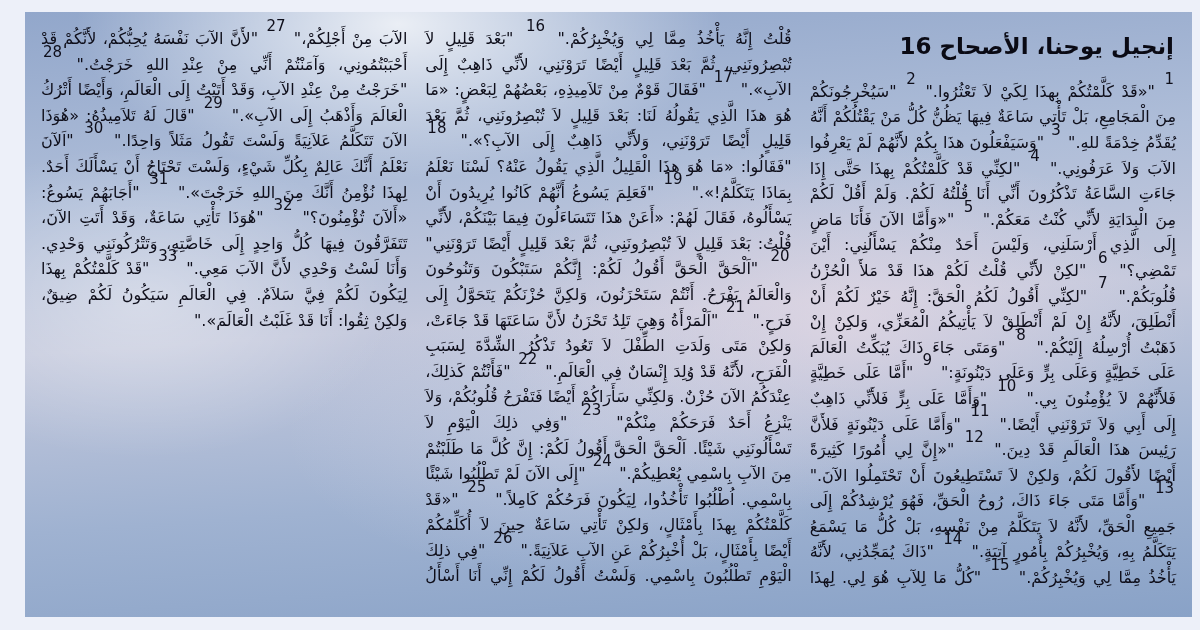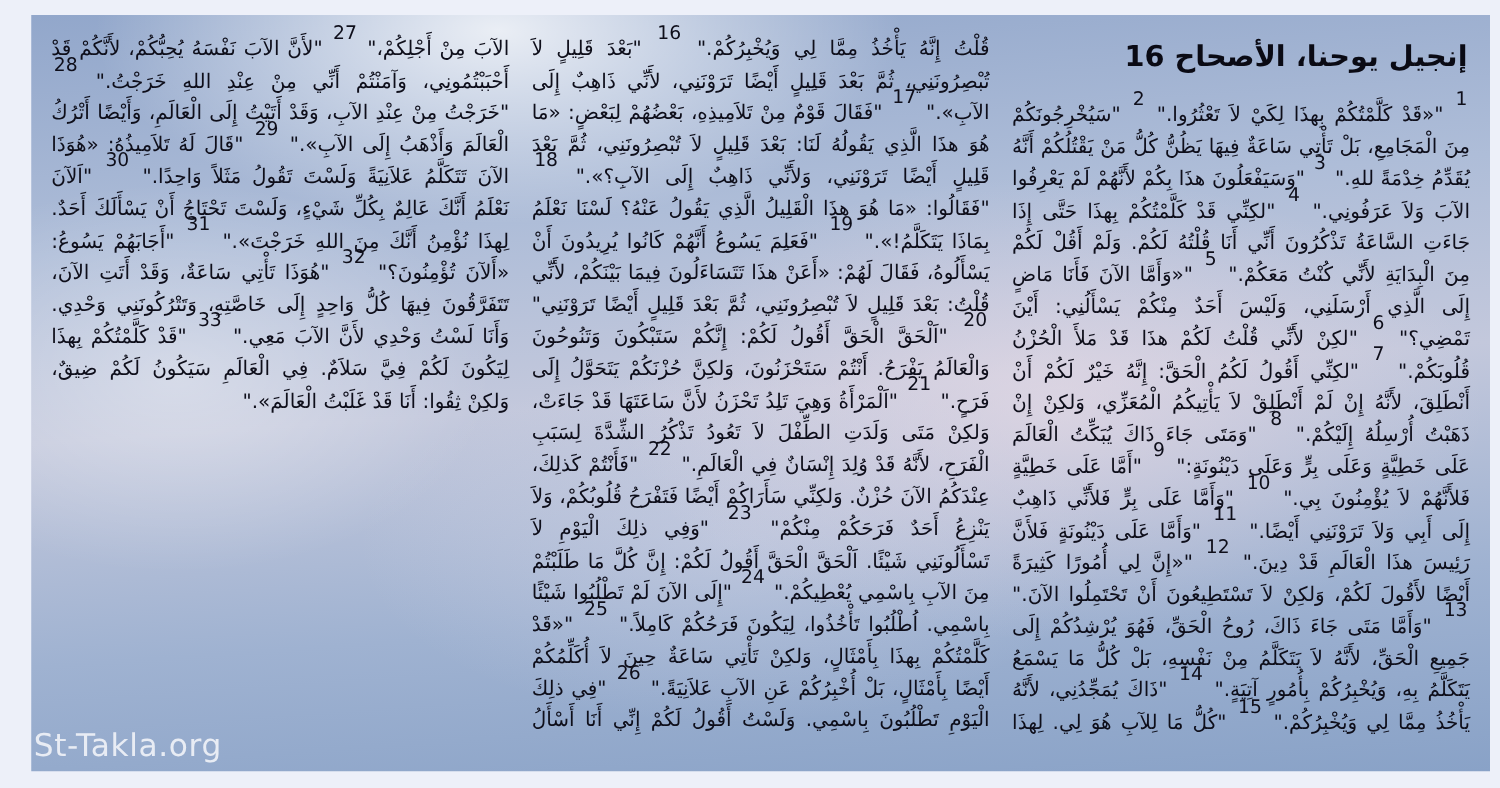--- a/index.html
+++ b/index.html
@@ -70,15 +70,14 @@
 </style>
 </head>
 <body>
 
 <div class="stage">
   <div class="panel">
     <div class="flow">
       <h1 class="chapter-title">إنجيل يوحنا، الأصحاح 16</h1>
       
     <sup class="vnum">1</sup> <span class="vtext">"«قَدْ كَلَّمْتُكُمْ بِهذَا لِكَيْ لاَ تَعْثُرُوا."</span> <sup class="vnum">2</sup> <span class="vtext">"سَيُخْرِجُونَكُمْ مِنَ الْمَجَامِعِ، بَلْ تَأْتِي سَاعَةٌ فِيهَا يَظُنُّ كُلُّ مَنْ يَقْتُلُكُمْ أَنَّهُ يُقَدِّمُ خِدْمَةً للهِ."</span> <sup class="vnum">3</sup> <span class="vtext">"وَسَيَفْعَلُونَ هذَا بِكُمْ لأَنَّهُمْ لَمْ يَعْرِفُوا الآبَ وَلاَ عَرَفُونِي."</span> <sup class="vnum">4</sup> <span class="vtext">"لكِنِّي قَدْ كَلَّمْتُكُمْ بِهذَا حَتَّى إِذَا جَاءَتِ السَّاعَةُ تَذْكُرُونَ أَنِّي أَنَا قُلْتُهُ لَكُمْ. وَلَمْ أَقُلْ لَكُمْ مِنَ الْبِدَايَةِ لأَنِّي كُنْتُ مَعَكُمْ."</span> <sup class="vnum">5</sup> <span class="vtext">"«وَأَمَّا الآنَ فَأَنَا مَاضٍ إِلَى الَّذِي أَرْسَلَنِي، وَلَيْسَ أَحَدٌ مِنْكُمْ يَسْأَلُنِي: أَيْنَ تَمْضِي؟"</span> <sup class="vnum">6</sup> <span class="vtext">"لكِنْ لأَنِّي قُلْتُ لَكُمْ هذَا قَدْ مَلأَ الْحُزْنُ قُلُوبَكُمْ."</span> <sup class="vnum">7</sup> <span class="vtext">"لكِنِّي أَقُولُ لَكُمُ الْحَقَّ: إِنَّهُ خَيْرٌ لَكُمْ أَنْ أَنْطَلِقَ، لأَنَّهُ إِنْ لَمْ أَنْطَلِقْ لاَ يَأْتِيكُمُ الْمُعَزِّي، وَلكِنْ إِنْ ذَهَبْتُ أُرْسِلُهُ إِلَيْكُمْ."</span> <sup class="vnum">8</sup> <span class="vtext">"وَمَتَى جَاءَ ذَاكَ يُبَكِّتُ الْعَالَمَ عَلَى خَطِيَّةٍ وَعَلَى بِرٍّ وَعَلَى دَيْنُونَةٍ:"</span> <sup class="vnum">9</sup> <span class="vtext">"أَمَّا عَلَى خَطِيَّةٍ فَلأَنَّهُمْ لاَ يُؤْمِنُونَ بِي."</span> <sup class="vnum">10</sup> <span class="vtext">"وَأَمَّا عَلَى بِرٍّ فَلأَنِّي ذَاهِبٌ إِلَى أَبِي وَلاَ تَرَوْنَنِي أَيْضًا."</span> <sup class="vnum">11</sup> <span class="vtext">"وَأَمَّا عَلَى دَيْنُونَةٍ فَلأَنَّ رَئِيسَ هذَا الْعَالَمِ قَدْ دِينَ."</span> <sup class="vnum">12</sup> <span class="vtext">"«إِنَّ لِي أُمُورًا كَثِيرَةً أَيْضًا لأَقُولَ لَكُمْ، وَلكِنْ لاَ تَسْتَطِيعُونَ أَنْ تَحْتَمِلُوا الآنَ."</span> <sup class="vnum">13</sup> <span class="vtext">"وَأَمَّا مَتَى جَاءَ ذَاكَ، رُوحُ الْحَقِّ، فَهُوَ يُرْشِدُكُمْ إِلَى جَمِيعِ الْحَقِّ، لأَنَّهُ لاَ يَتَكَلَّمُ مِنْ نَفْسِهِ، بَلْ كُلُّ مَا يَسْمَعُ يَتَكَلَّمُ بِهِ، وَيُخْبِرُكُمْ بِأُمُورٍ آتِيَةٍ."</span> <sup class="vnum">14</sup> <span class="vtext">"ذَاكَ يُمَجِّدُنِي، لأَنَّهُ يَأْخُذُ مِمَّا لِي وَيُخْبِرُكُمْ."</span> <sup class="vnum">15</sup> <span class="vtext">"كُلُّ مَا لِلآبِ هُوَ لِي. لِهذَا قُلْتُ إِنَّهُ يَأْخُذُ مِمَّا لِي وَيُخْبِرُكُمْ."</span> <sup class="vnum">16</sup> <span class="vtext">"بَعْدَ قَلِيلٍ لاَ تُبْصِرُونَنِي، ثُمَّ بَعْدَ قَلِيلٍ أَيْضًا تَرَوْنَنِي، لأَنِّي ذَاهِبٌ إِلَى الآبِ»."</span> <sup class="vnum">17</sup> <span class="vtext">"فَقَالَ قَوْمٌ مِنْ تَلاَمِيذِهِ، بَعْضُهُمْ لِبَعْضٍ: «مَا هُوَ هذَا الَّذِي يَقُولُهُ لَنَا: بَعْدَ قَلِيلٍ لاَ تُبْصِرُونَنِي، ثُمَّ بَعْدَ قَلِيلٍ أَيْضًا تَرَوْنَنِي، وَلأَنِّي ذَاهِبٌ إِلَى الآبِ؟»."</span> <sup class="vnum">18</sup> <span class="vtext">"فَقَالُوا: «مَا هُوَ هذَا الْقَلِيلُ الَّذِي يَقُولُ عَنْهُ؟ لَسْنَا نَعْلَمُ بِمَاذَا يَتَكَلَّمُ!»."</span> <sup class="vnum">19</sup> <span class="vtext">"فَعَلِمَ يَسُوعُ أَنَّهُمْ كَانُوا يُرِيدُونَ أَنْ يَسْأَلُوهُ، فَقَالَ لَهُمْ: «أَعَنْ هذَا تَتَسَاءَلُونَ فِيمَا بَيْنَكُمْ، لأَنِّي قُلْتُ: بَعْدَ قَلِيلٍ لاَ تُبْصِرُونَنِي، ثُمَّ بَعْدَ قَلِيلٍ أَيْضًا تَرَوْنَنِي"</span> <sup class="vnum">20</sup> <span class="vtext">"اَلْحَقَّ الْحَقَّ أَقُولُ لَكُمْ: إِنَّكُمْ سَتَبْكُونَ وَتَنُوحُونَ وَالْعَالَمُ يَفْرَحُ. أَنْتُمْ سَتَحْزَنُونَ، وَلكِنَّ حُزْنَكُمْ يَتَحَوَّلُ إِلَى فَرَحٍ."</span> <sup class="vnum">21</sup> <span class="vtext">"اَلْمَرْأَةُ وَهِيَ تَلِدُ تَحْزَنُ لأَنَّ سَاعَتَهَا قَدْ جَاءَتْ، وَلكِنْ مَتَى وَلَدَتِ الطِّفْلَ لاَ تَعُودُ تَذْكُرُ الشِّدَّةَ لِسَبَبِ الْفَرَحِ، لأَنَّهُ قَدْ وُلِدَ إِنْسَانٌ فِي الْعَالَمِ."</span> <sup class="vnum">22</sup> <span class="vtext">"فَأَنْتُمْ كَذلِكَ، عِنْدَكُمُ الآنَ حُزْنٌ. وَلكِنِّي سَأَرَاكُمْ أَيْضًا فَتَفْرَحُ قُلُوبُكُمْ، وَلاَ يَنْزِعُ أَحَدٌ فَرَحَكُمْ مِنْكُمْ"</span> <sup class="vnum">23</sup> <span class="vtext">"وَفِي ذلِكَ الْيَوْمِ لاَ تَسْأَلُونَنِي شَيْئًا. اَلْحَقَّ الْحَقَّ أَقُولُ لَكُمْ: إِنَّ كُلَّ مَا طَلَبْتُمْ مِنَ الآبِ بِاسْمِي يُعْطِيكُمْ."</span> <sup class="vnum">24</sup> <span class="vtext">"إِلَى الآنَ لَمْ تَطْلُبُوا شَيْئًا بِاسْمِي. اُطْلُبُوا تَأْخُذُوا، لِيَكُونَ فَرَحُكُمْ كَامِلاً."</span> <sup class="vnum">25</sup> <span class="vtext">"«قَدْ كَلَّمْتُكُمْ بِهذَا بِأَمْثَالٍ، وَلكِنْ تَأْتِي سَاعَةٌ حِينَ لاَ أُكَلِّمُكُمْ أَيْضًا بِأَمْثَالٍ، بَلْ أُخْبِرُكُمْ عَنِ الآبِ عَلاَنِيَةً."</span> <sup class="vnum">26</sup> <span class="vtext">"فِي ذلِكَ الْيَوْمِ تَطْلُبُونَ بِاسْمِي. وَلَسْتُ أَقُولُ لَكُمْ إِنِّي أَنَا أَسْأَلُ الآبَ مِنْ أَجْلِكُمْ،"</span> <sup class="vnum">27</sup> <span class="vtext">"لأَنَّ الآبَ نَفْسَهُ يُحِبُّكُمْ، لأَنَّكُمْ قَدْ أَحْبَبْتُمُونِي، وَآمَنْتُمْ أَنِّي مِنْ عِنْدِ اللهِ خَرَجْتُ."</span> <sup class="vnum">28</sup> <span class="vtext">"خَرَجْتُ مِنْ عِنْدِ الآبِ، وَقَدْ أَتَيْتُ إِلَى الْعَالَمِ، وَأَيْضًا أَتْرُكُ الْعَالَمَ وَأَذْهَبُ إِلَى الآبِ»."</span> <sup class="vnum">29</sup> <span class="vtext">"قَالَ لَهُ تَلاَمِيذُهُ: «هُوَذَا الآنَ تَتَكَلَّمُ عَلاَنِيَةً وَلَسْتَ تَقُولُ مَثَلاً وَاحِدًا."</span> <sup class="vnum">30</sup> <span class="vtext">"اَلآنَ نَعْلَمُ أَنَّكَ عَالِمٌ بِكُلِّ شَيْءٍ، وَلَسْتَ تَحْتَاجُ أَنْ يَسْأَلَكَ أَحَدٌ. لِهذَا نُؤْمِنُ أَنَّكَ مِنَ اللهِ خَرَجْتَ»."</span> <sup class="vnum">31</sup> <span class="vtext">"أَجَابَهُمْ يَسُوعُ: «أَلآنَ تُؤْمِنُونَ؟"</span> <sup class="vnum">32</sup> <span class="vtext">"هُوَذَا تَأْتِي سَاعَةٌ، وَقَدْ أَتَتِ الآنَ، تَتَفَرَّقُونَ فِيهَا كُلُّ وَاحِدٍ إِلَى خَاصَّتِهِ، وَتَتْرُكُونَنِي وَحْدِي. وَأَنَا لَسْتُ وَحْدِي لأَنَّ الآبَ مَعِي."</span> <sup class="vnum">33</sup> <span class="vtext">"قَدْ كَلَّمْتُكُمْ بِهذَا لِيَكُونَ لَكُمْ فِيَّ سَلاَمٌ. فِي الْعَالَمِ سَيَكُونُ لَكُمْ ضِيقٌ، وَلكِنْ ثِقُوا: أَنَا قَدْ غَلَبْتُ الْعَالَمَ»."</span> </div>
-    <div class="watermark">St-Takla.org</div>
   </div>
 </div>
 
 </body></html>

